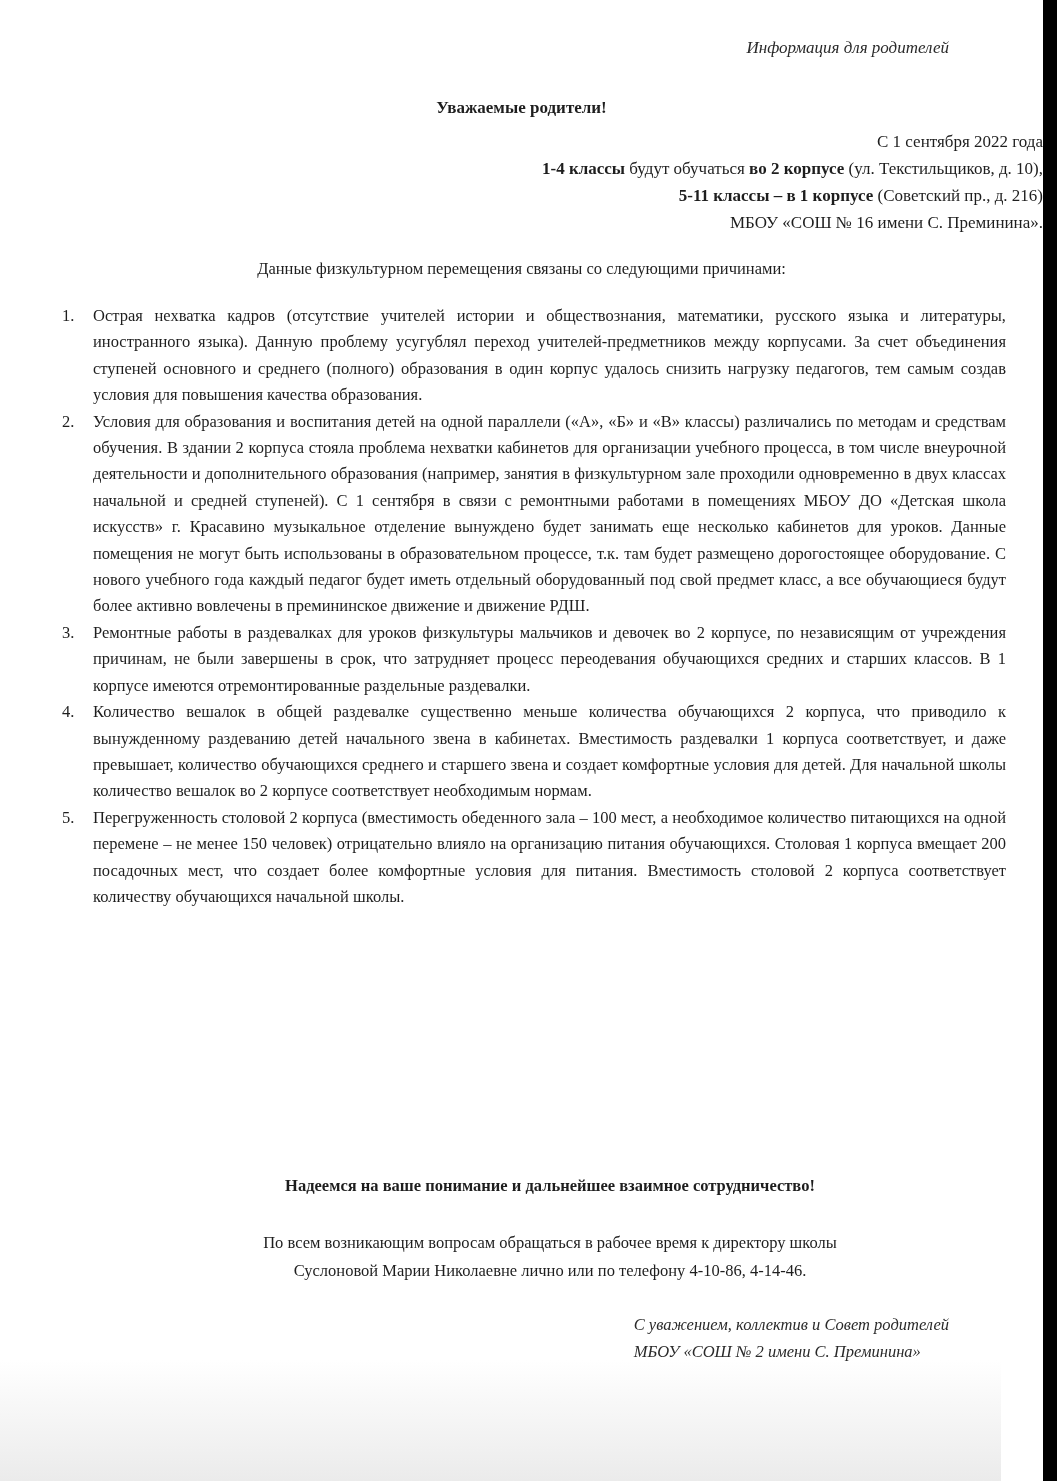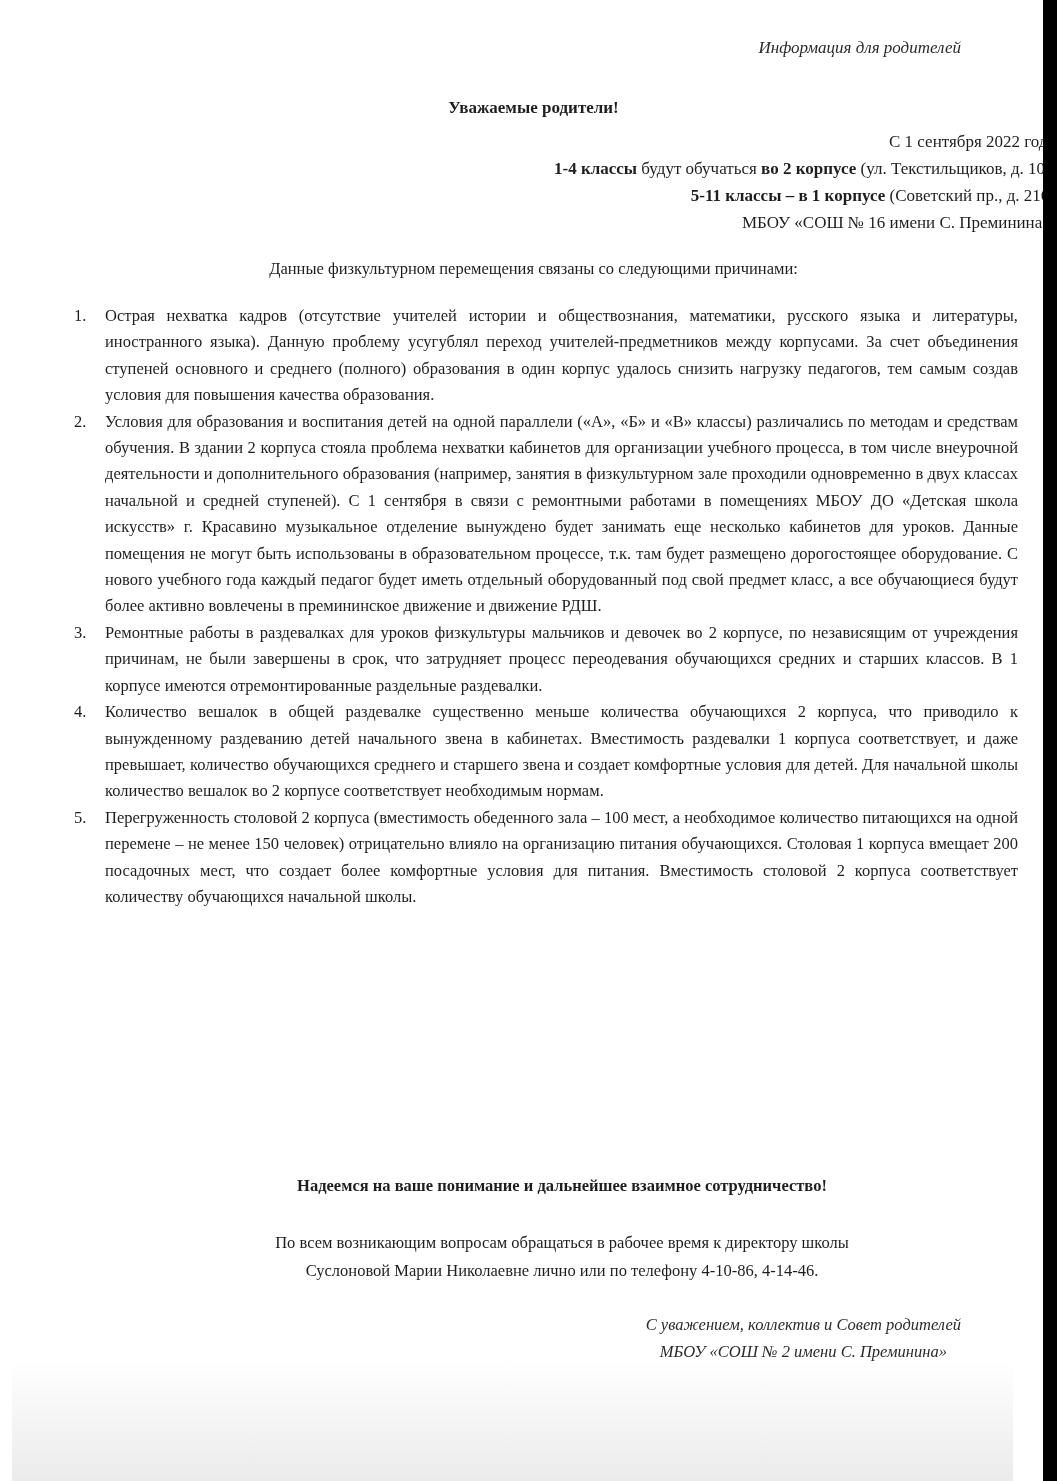--- a/index.html
+++ b/index.html
@@ -5,21 +5,20 @@
   html, body { margin: 0; padding: 0; }
   body {
     width: 1057px; height: 1481px; overflow: hidden; position: relative;
     background: #ffffff;
     font-family: "Liberation Serif", "DejaVu Serif", serif;
     color: #1e1e1e;
   }
   .page {
     position: absolute; left: 0; top: 0; width: 1001px; height: 1481px;
     background: linear-gradient(to bottom, #ffffff 0px, #ffffff 1360px, #ebebeb 1481px);
-    margin-left: 12px;
   }
   .right-bar {
     position: absolute; left: 1043px; top: 0; width: 14px; height: 1481px; background: #000;
   }
   .header-note {
     position: absolute; right: 52px; top: 38px;
     font-style: italic; font-size: 17px; color: #2a2a2a;
   }
   .title {
     position: absolute; left: 0; width: 1043px; top: 98px; text-align: center;
@@ -43,21 +42,21 @@
   ol.reasons li .num { position: absolute; left: 0; top: 0; }
   .closing {
     position: absolute; left: 0; width: 1100px; top: 1176px; text-align: center;
     font-weight: bold; font-size: 16.5px;
   }
   .contact {
     position: absolute; left: 0; width: 1100px; top: 1229px; text-align: center;
     font-size: 16.5px; line-height: 28px;
   }
   .signature {
-    position: absolute; right: 52px; top: 1311px; text-align: center;
+    position: absolute; right: 52px; top: 1311px; text-align: left;
     font-style: italic; font-size: 16.5px; line-height: 27px; color: #2a2a2a;
   }
 </style>
 </head>
 <body>
 
 <div class="page">
 
   <div class="header-note">Информация для родителей</div>
 

